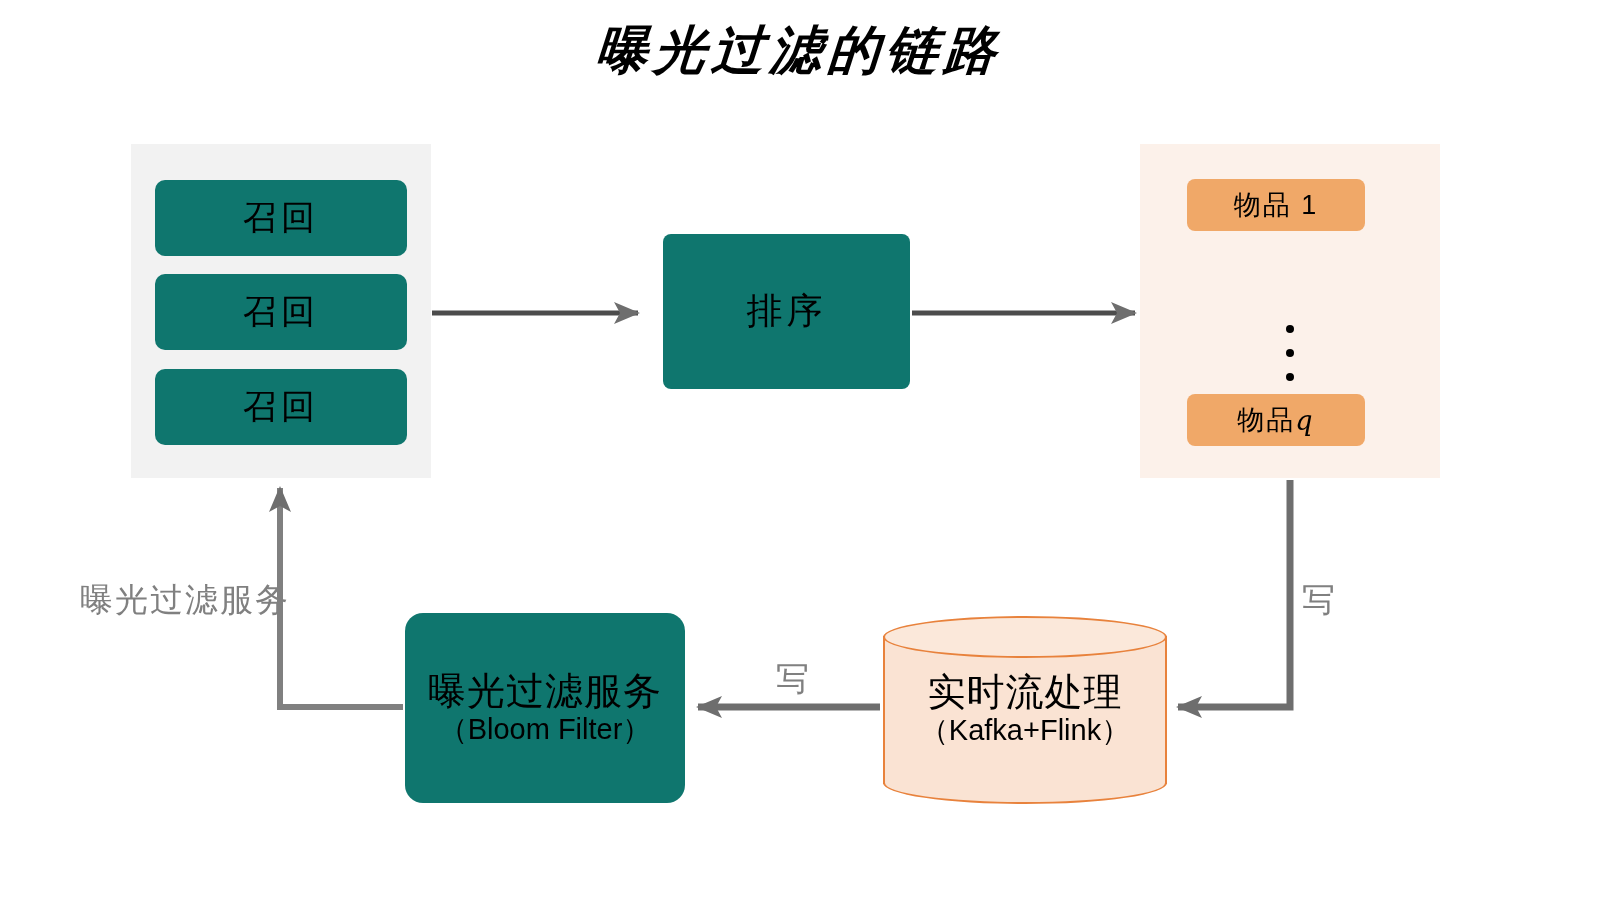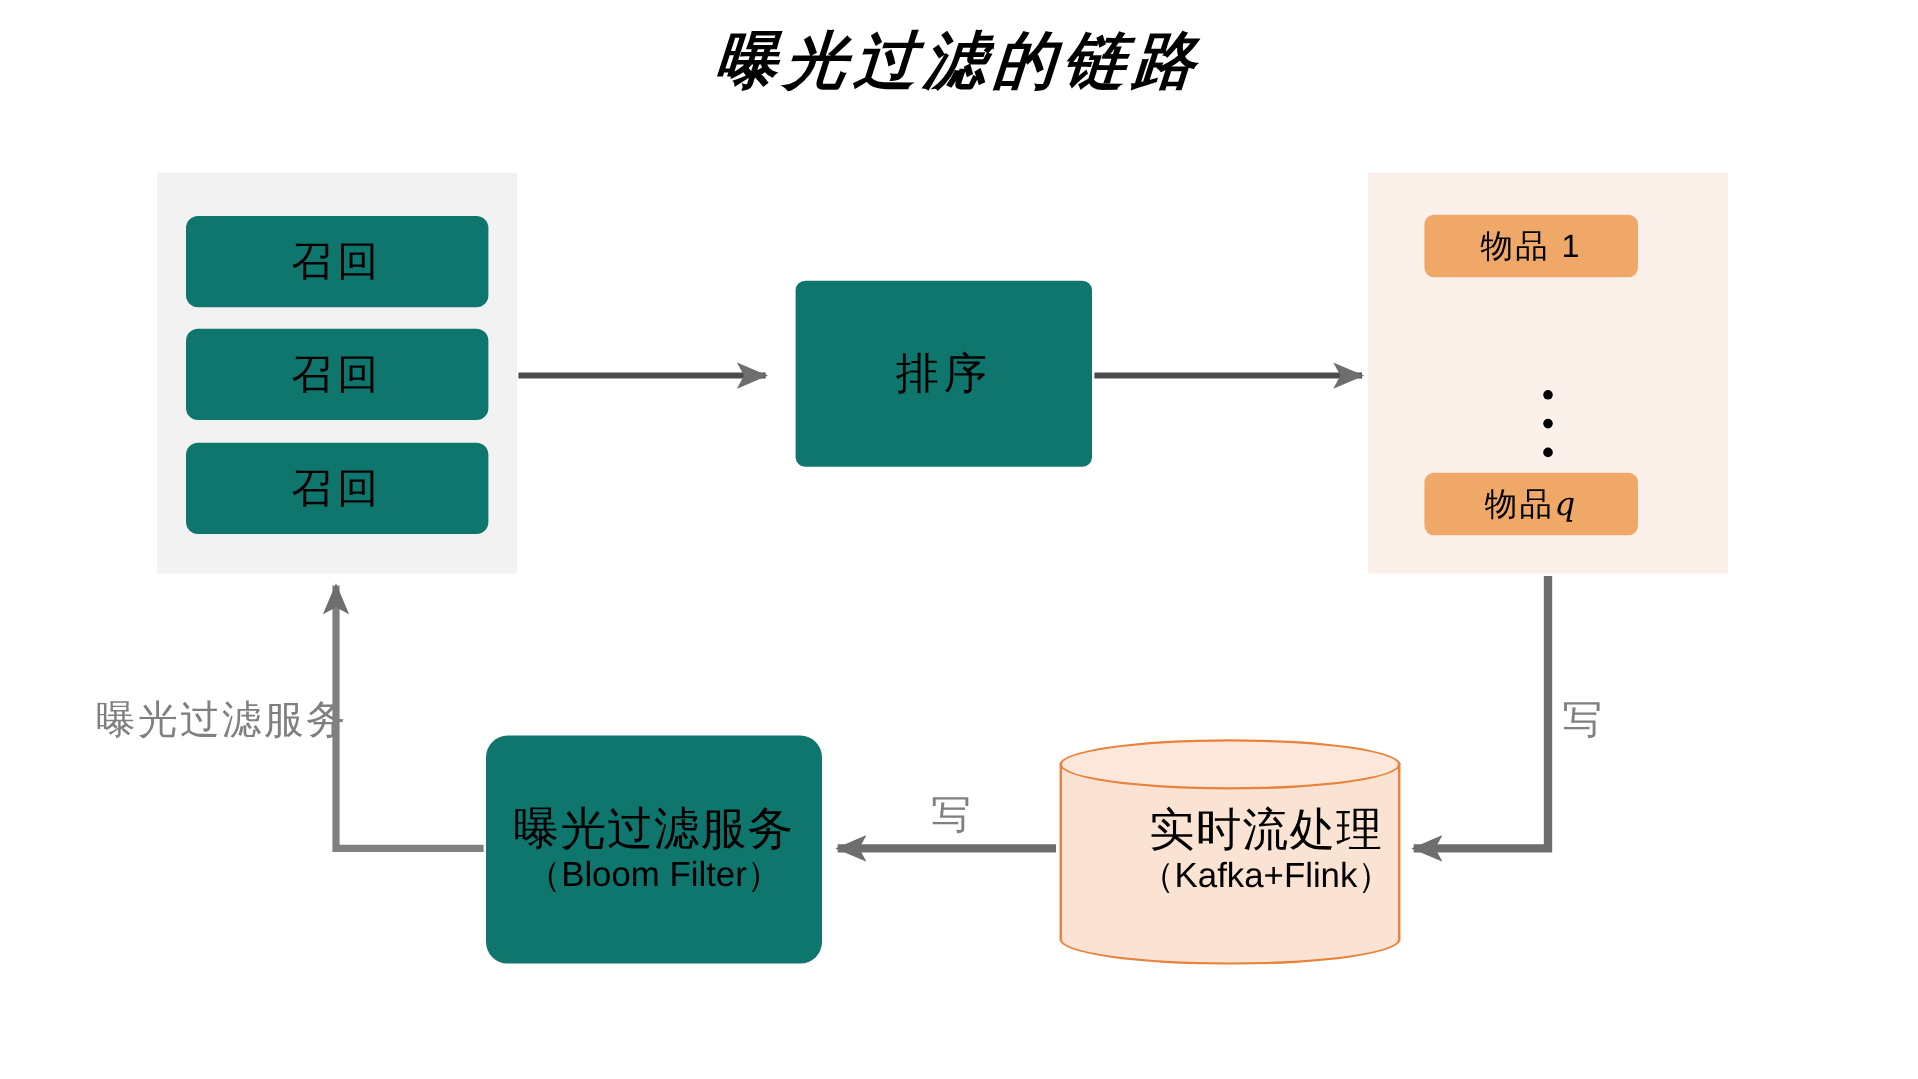--- a/index.html
+++ b/index.html
@@ -195,21 +195,20 @@
     border-radius: 50%;
     clip-path: inset(50% 0 0 0);
   }
   .cyl-label {
     position: absolute;
     left: 0;
     top: 56px;
     width: 284px;
     text-align: center;
     line-height: 1.08;
-    padding-left: 30px;
   }
   .cyl-label .main-line {
     font-size: 38px;
     letter-spacing: 1px;
   }
   .cyl-label .sub-line {
     font-size: 29px;
     margin-top: 2px;
   }
 

